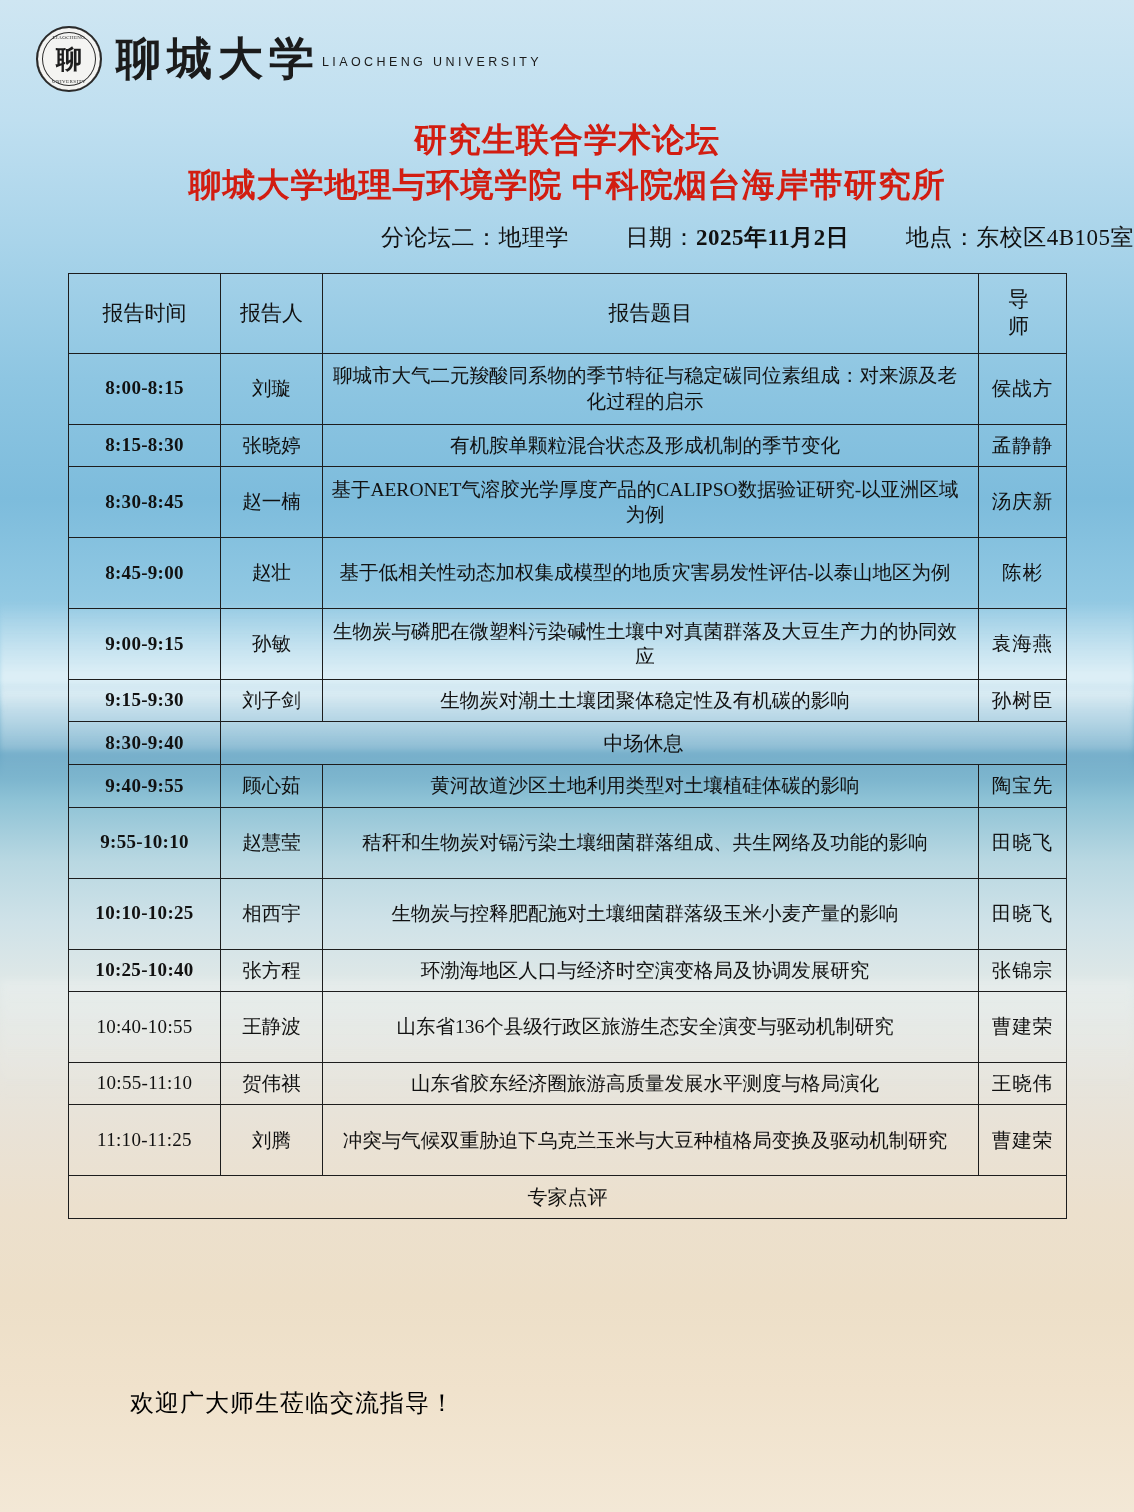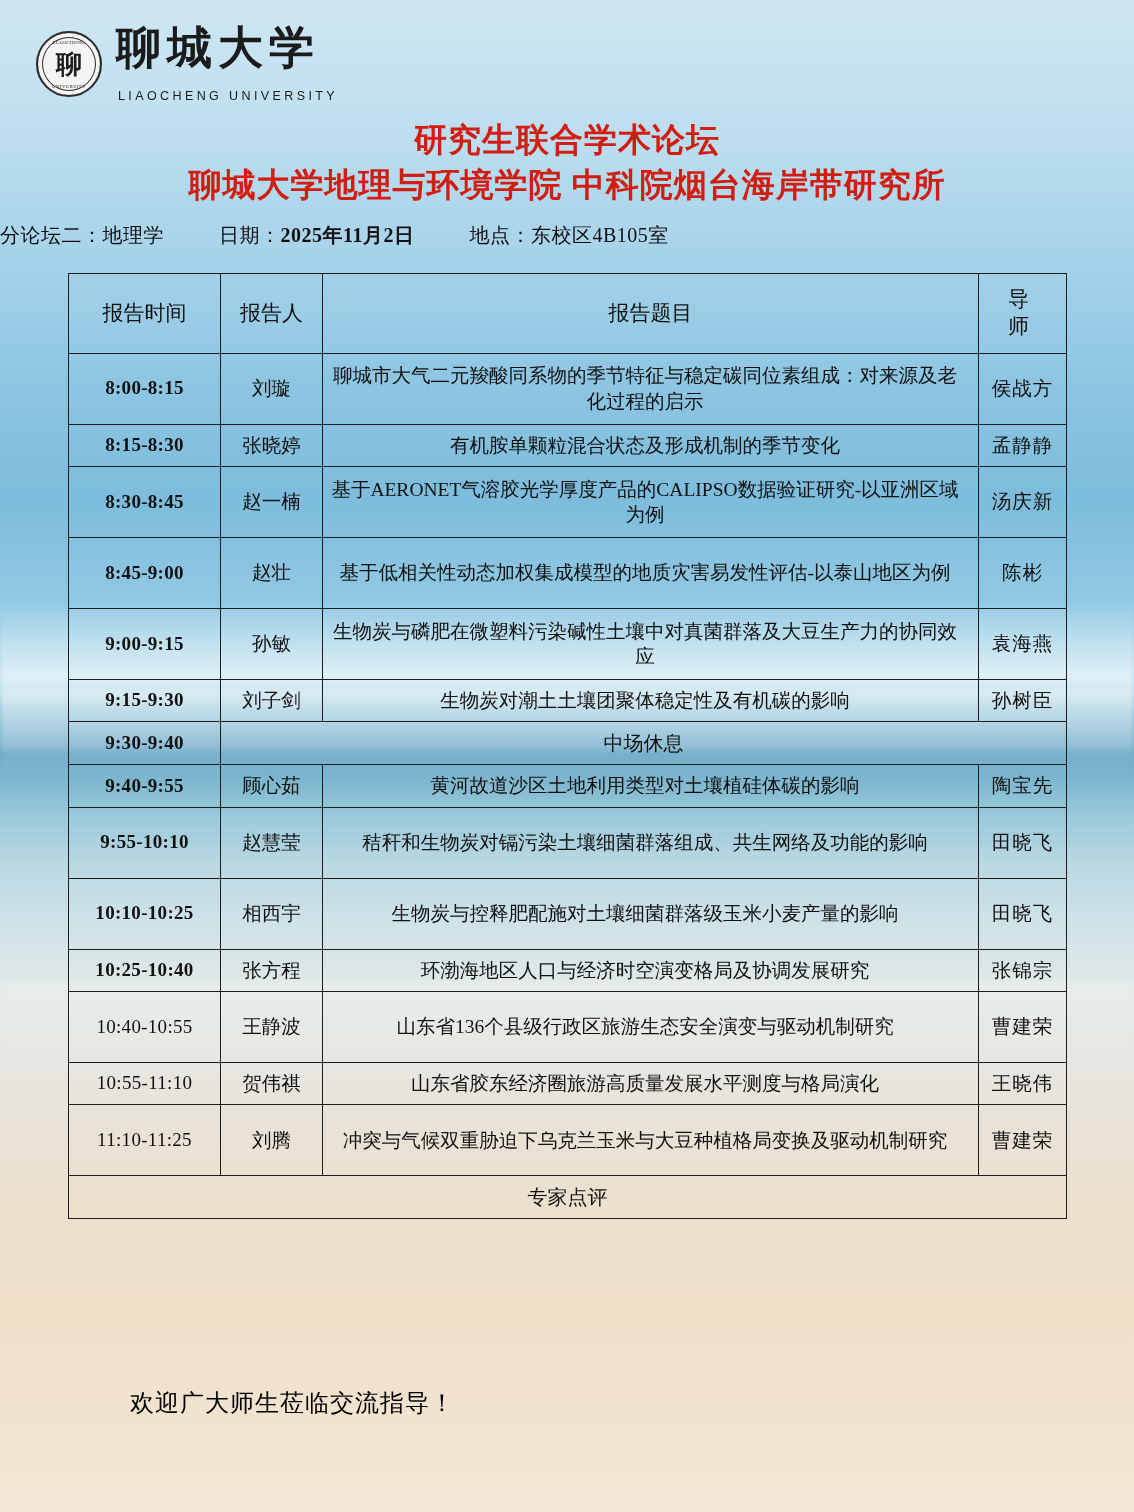--- a/index.html
+++ b/index.html
@@ -98,21 +98,21 @@
     left: 0; right: 0;
     text-align: center;
     font-size: 5px;
     letter-spacing: 0.4px;
     color: #1d1d1d;
   }
   .logo-seal .arc-top { top: 7px; }
   .logo-seal .arc-bottom { bottom: 6px; }
   .logo-text {
     display: flex;
-    flex-direction: column;
+    flex-direction: row;
     line-height: 1;
   }
   .logo-cn {
     font-family: "Liberation Serif", serif;
     font-size: 45px;
     font-weight: bold;
     letter-spacing: 6px;
     color: #1b1b1b;
   }
   .logo-en {
@@ -137,22 +137,22 @@
     font-size: 33px;
     line-height: 1.35;
     letter-spacing: 1px;
     font-family: "Liberation Serif", serif;
   }
 
   .subinfo {
     position: absolute;
     top: 222px;
     left: 0; right: 0;
-    text-align: left;
-    font-size: 20px;
+    text-align: right;
+    font-size: 23px;
     color: #111;
     letter-spacing: 0.5px;
   }
   .subinfo .seg { display: inline-block; }
   .subinfo .gap { display: inline-block; width: 44px; }
   .subinfo b { font-weight: bold; }
 
   
   .table-wrap {
     position: absolute;
@@ -290,21 +290,21 @@
           <td class="adv">袁海燕</td>
         </tr>
         <tr>
           <td class="time">9:15-9:30</td>
           <td>刘子剑</td>
           <td class="topic">生物炭对潮土土壤团聚体稳定性及有机碳的影响</td>
           <td class="adv">孙树臣</td>
         </tr>
 
         <tr>
-          <td class="time">9:30-9:40</td>
+          <td class="time">8:30-9:40</td>
           <td class="break" colspan="3">中场休息</td>
         </tr>
 
         <tr>
           <td class="time">9:40-9:55</td>
           <td>顾心茹</td>
           <td class="topic">黄河故道沙区土地利用类型对土壤植硅体碳的影响</td>
           <td class="adv">陶宝先</td>
         </tr>
         <tr class="row-tall">

